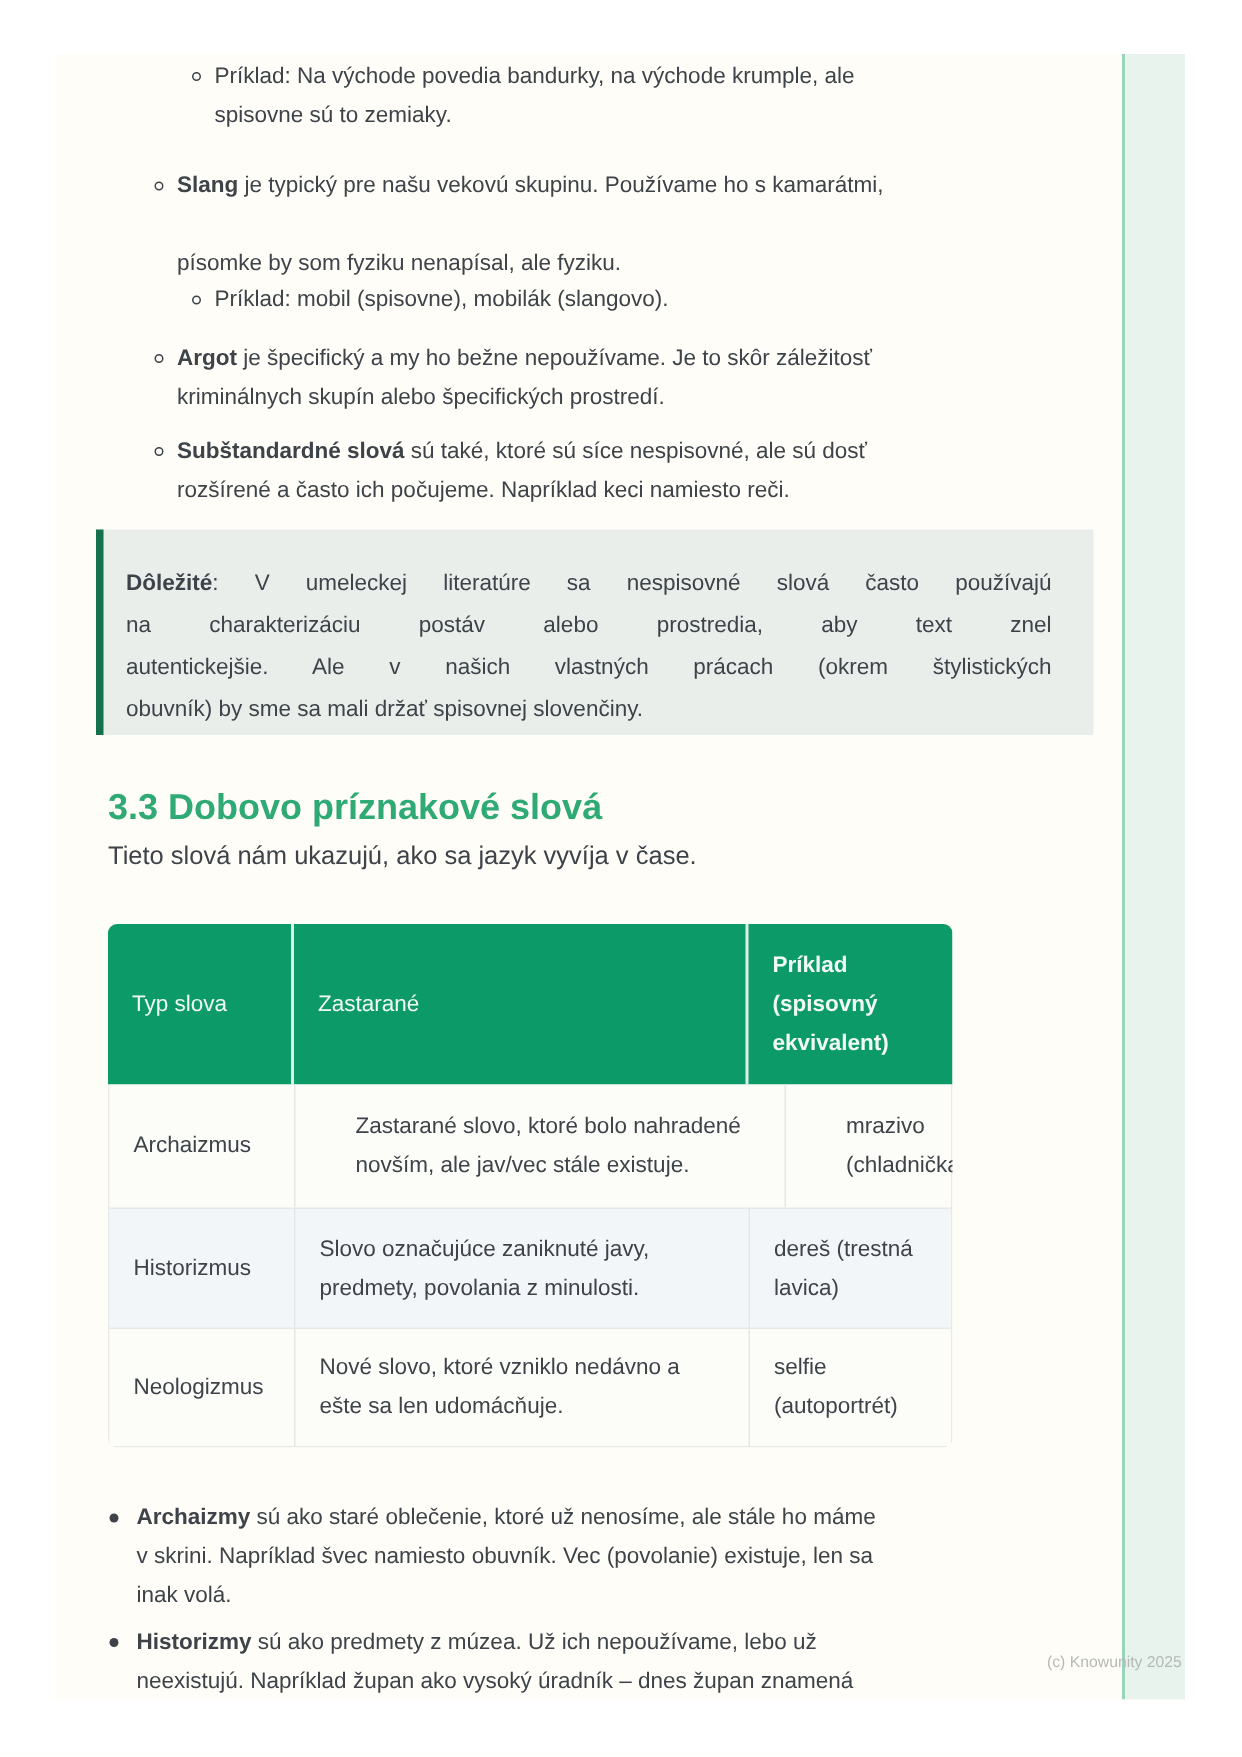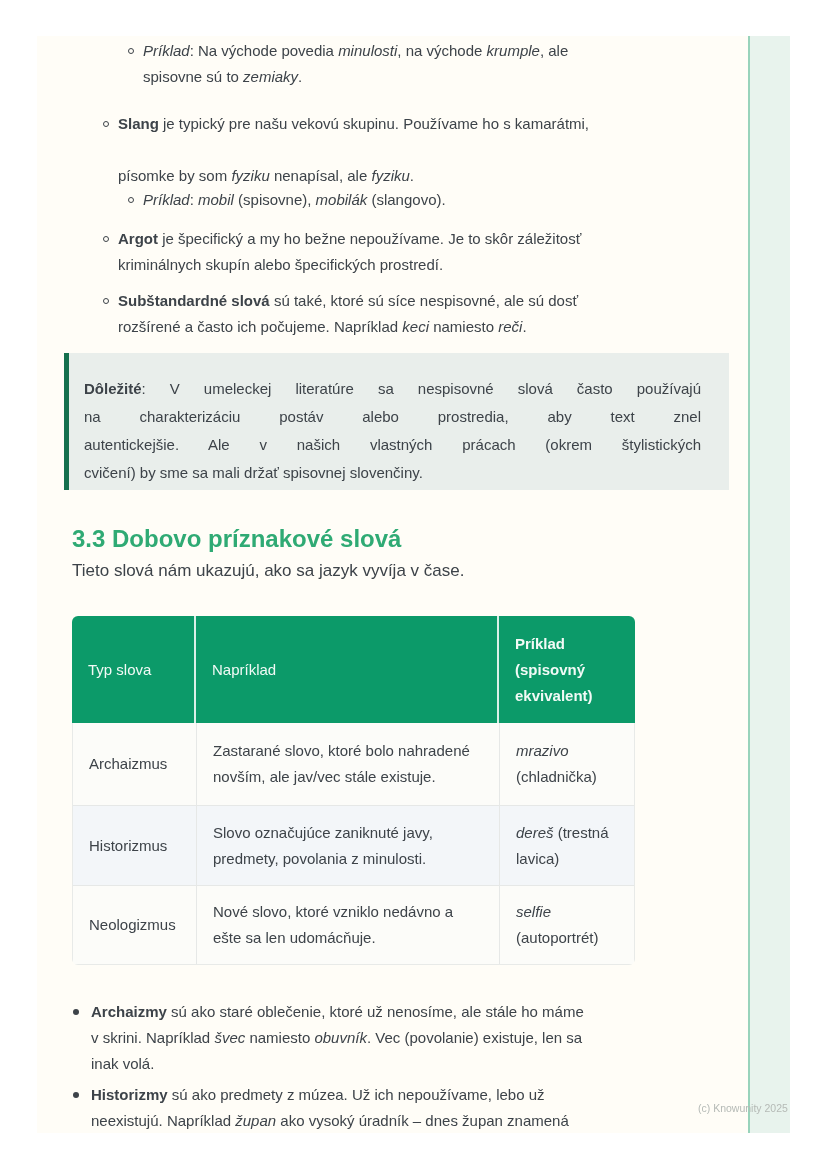--- a/index.html
+++ b/index.html
@@ -20,21 +20,21 @@
     box-sizing:border-box;
   }
   .bullet{position:absolute;width:630px;font-size:15px;line-height:26px;}
   .bullet .marker{position:absolute;border-radius:50%;}
   .marker.hollow{width:4px;height:4px;border:1.5px solid var(--text-color,#3d4349);left:-15px;top:10px;}
   .marker.solid{width:6px;height:6px;background:var(--text-color,#3d4349);left:-18px;top:10px;}
   .lvl1{left:54px;width:660px;}
   .lvl2{left:81px;}
   .lvl3{left:106px;}
   .b{font-weight:bold;}
-  .i{font-style:italic;text-align:center;}
+  .i{text-align:center;}
   .callout{
     position:absolute;left:27px;top:317px;width:665px;height:137px;box-sizing:border-box;
     background:var(--callout-bg,#e9eeeb);
     border-left:5px solid var(--callout-border-green,#15704e);
     padding:22px 28px 0 15px;
     font-size:15px;line-height:28px;
   }
   .jline{text-align:justify;text-align-last:justify;}
   .jlast{text-align:left;}
   .heading{
@@ -52,37 +52,37 @@
   .thead{height:107px;background:var(--brand-green,#0c9a69);color:#f2faf6;}
   .thead .tcell{border-right:2px solid rgba(255,255,255,0.85);}
   .thead .tcell:last-child{border-right:none;font-weight:bold;}
   .tbody1,.tbody3{background:#fcfcf9;}
   .tbody2{background:var(--row-alt-bg,#f3f6f9);}
   .tbody{border-bottom:1px solid #e6e8e7;}
   .tbodywrap{border:1px solid #e8eae8;border-top:none;}
   .tbody .tcell{border-right:1px solid #e6e8e7;}
   .tbody .tcell:last-child{border-right:none;}
   .tcell{display:flex;align-items:center;padding:0 16px;box-sizing:border-box;}
-  .r1{height:82px;}.r2{height:79px;}.r3{height:78px;}
+  .r1{height:82px;gap:24px;}.r2{height:79px;}.r3{height:78px;}
   .watermark{
     position:absolute;left:698px;top:1102px;
     font-size:10.5px;color:var(--watermark-color,#b5bab6);
     z-index:5;white-space:nowrap;
   }
 </style>
 </head>
 <body>
 
 <div class="page">
 
   <div class="strip"></div>
 
   <div class="bullet lvl3" style="top:2px">
     <span class="marker hollow"></span>
-    <div class="btext"><span class="i">Príklad</span><span>: Na východe povedia </span><span class="i">minulosti</span><span>, na východe </span><span class="i">krumple</span><span>, ale</span><br><span>spisovne sú to </span><span class="i">zemiaky</span><span>.</span></div>
+    <div class="btext"><span class="i">Príklad</span><span>: Na východe povedia </span><span class="i">bandurky</span><span>, na východe </span><span class="i">krumple</span><span>, ale</span><br><span>spisovne sú to </span><span class="i">zemiaky</span><span>.</span></div>
   </div>
 
   <div class="bullet lvl2" style="top:75px">
     <span class="marker hollow"></span>
     <div class="btext"><span class="b">Slang</span><span> je typický pre našu vekovú skupinu. Používame ho s kamarátmi,</span><br><br><span>písomke by som </span><span class="i">fyziku</span><span> nenapísal, ale </span><span class="i">fyziku</span><span>.</span></div>
   </div>
 
   <div class="bullet lvl3" style="top:151px">
     <span class="marker hollow"></span>
     <div class="btext"><span class="i">Príklad</span><span>: </span><span class="i">mobil</span><span> (spisovne), </span><span class="i">mobilák</span><span> (slangovo).</span></div>
@@ -95,31 +95,31 @@
 
   <div class="bullet lvl2" style="top:252px">
     <span class="marker hollow"></span>
     <div class="btext"><span class="b">Subštandardné slová</span><span> sú také, ktoré sú síce nespisovné, ale sú dosť</span><br><span>rozšírené a často ich počujeme. Napríklad </span><span class="i">keci</span><span> namiesto </span><span class="i">reči</span><span>.</span></div>
   </div>
 
   <div class="callout">
     <div class="jline"><span class="b">Dôležité</span><span>: V umeleckej literatúre sa nespisovné slová často používajú</span></div>
     <div class="jline"><span>na charakterizáciu postáv alebo prostredia, aby text znel</span></div>
     <div class="jline"><span>autentickejšie. Ale v našich vlastných prácach (okrem štylistických</span></div>
-    <div class="jlast"><span>cvičení) by sme sa mali držať spisovnej slovenčiny.</span></div>
+    <div class="jlast"><span>obuvník) by sme sa mali držať spisovnej slovenčiny.</span></div>
   </div>
 
   <div class="heading">3.3 Dobovo príznakové slová</div>
 
   <div class="intro">Tieto slová nám ukazujú, ako sa jazyk vyvíja v čase.</div>
 
   <div class="wtable">
     <div class="trow thead">
       <div class="tcell">Typ slova</div>
-      <div class="tcell">Napríklad</div>
+      <div class="tcell">Zastarané</div>
       <div class="tcell">Príklad (spisovný ekvivalent)</div>
     </div>
     <div class="tbodywrap">
       <div class="trow tbody tbody1 r1">
         <div class="tcell">Archaizmus</div>
         <div class="tcell">
           <div><span>Zastarané slovo, ktoré bolo nahradené</span><br><span>novším, ale jav/vec stále existuje.</span></div>
         </div>
         <div class="tcell">
           <div><span class="i">mrazivo</span><br><span>(chladnička)</span></div>

